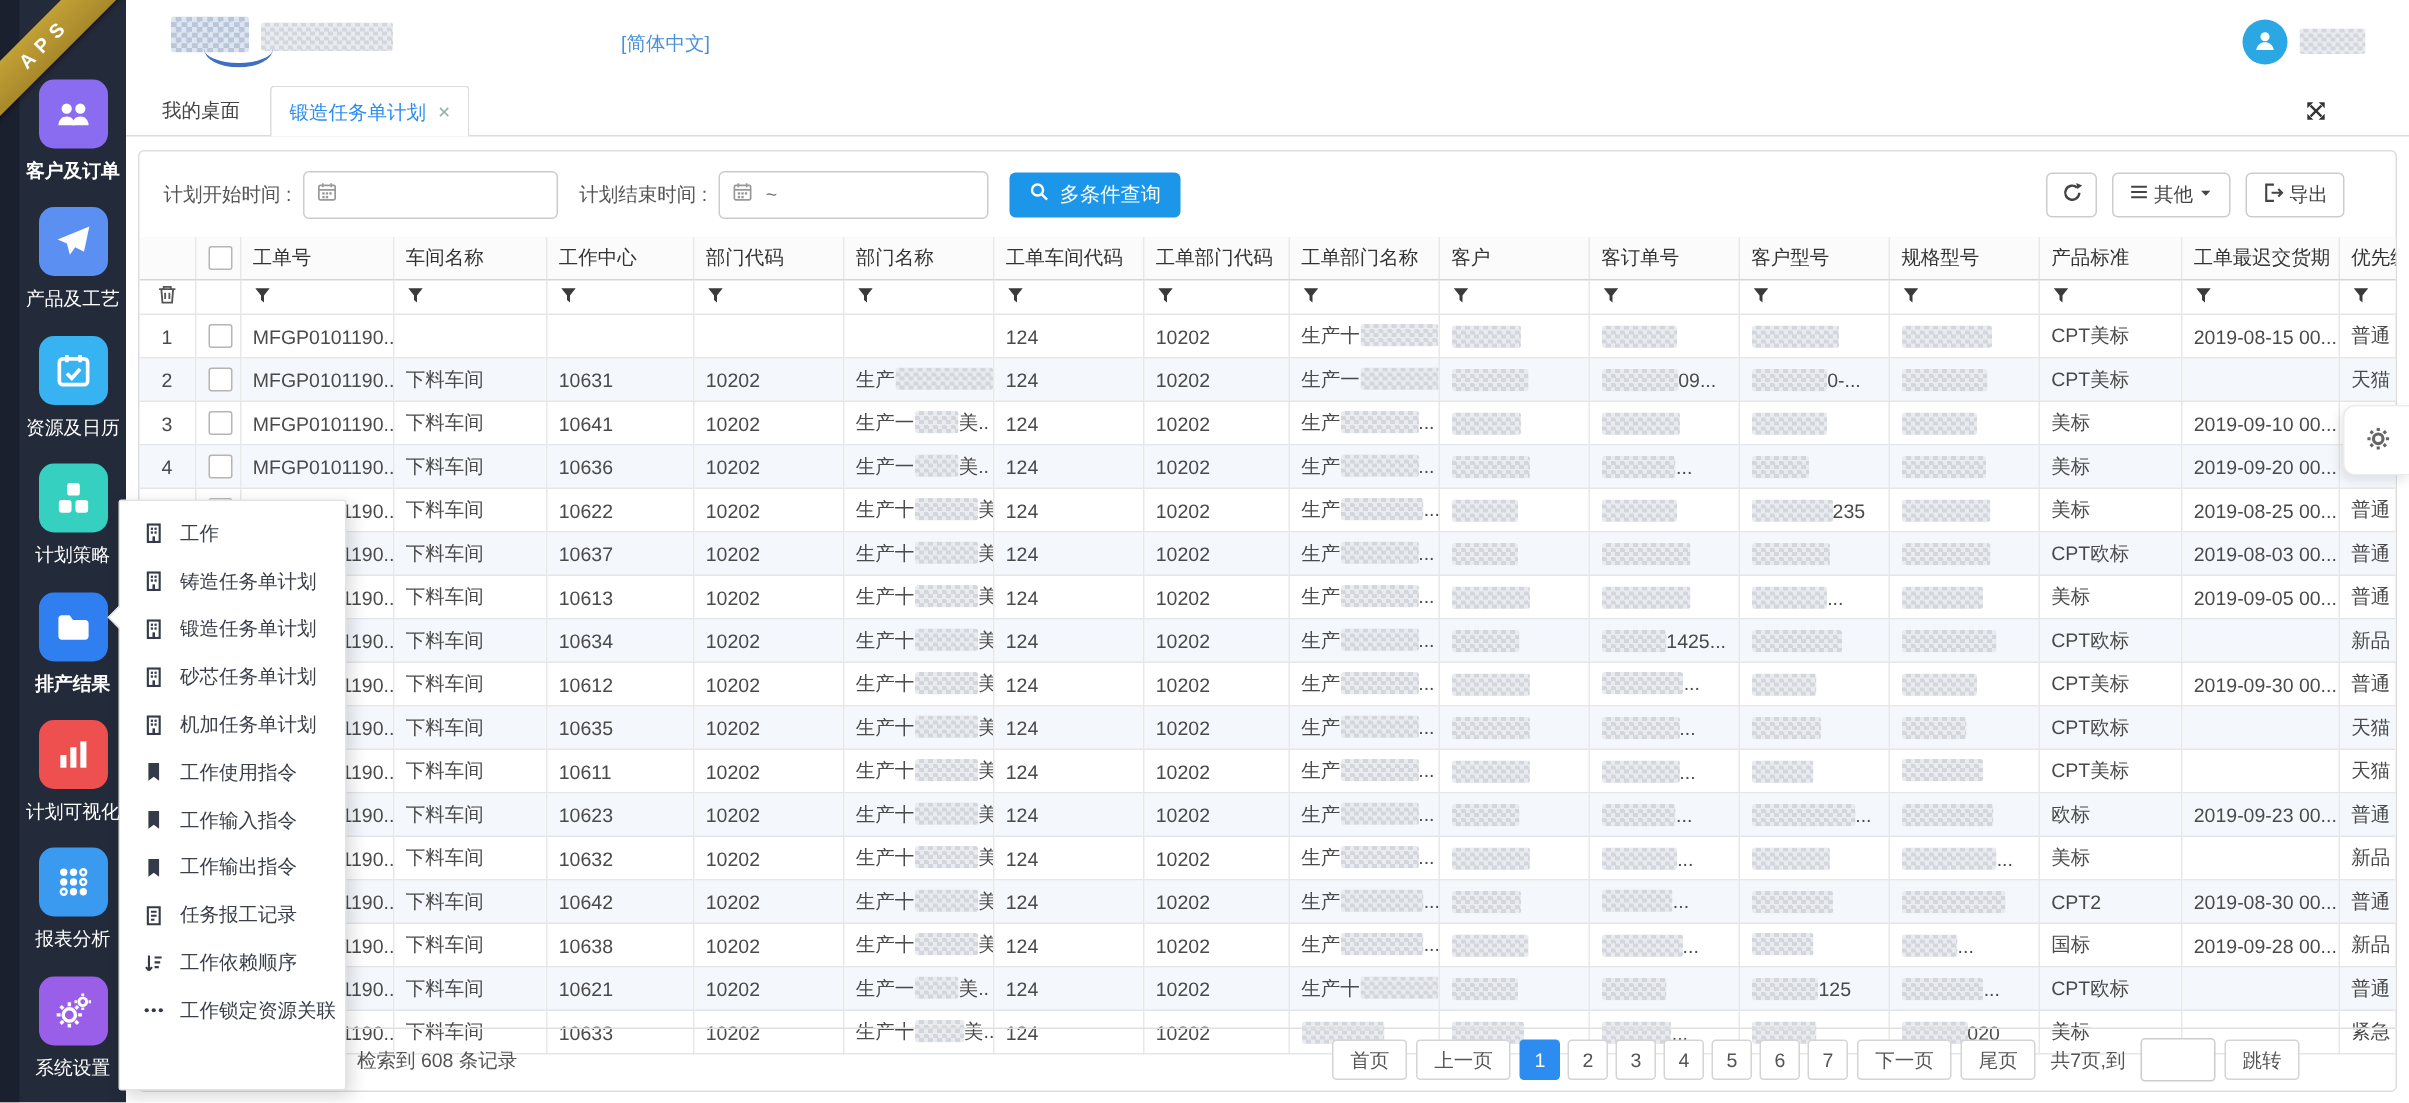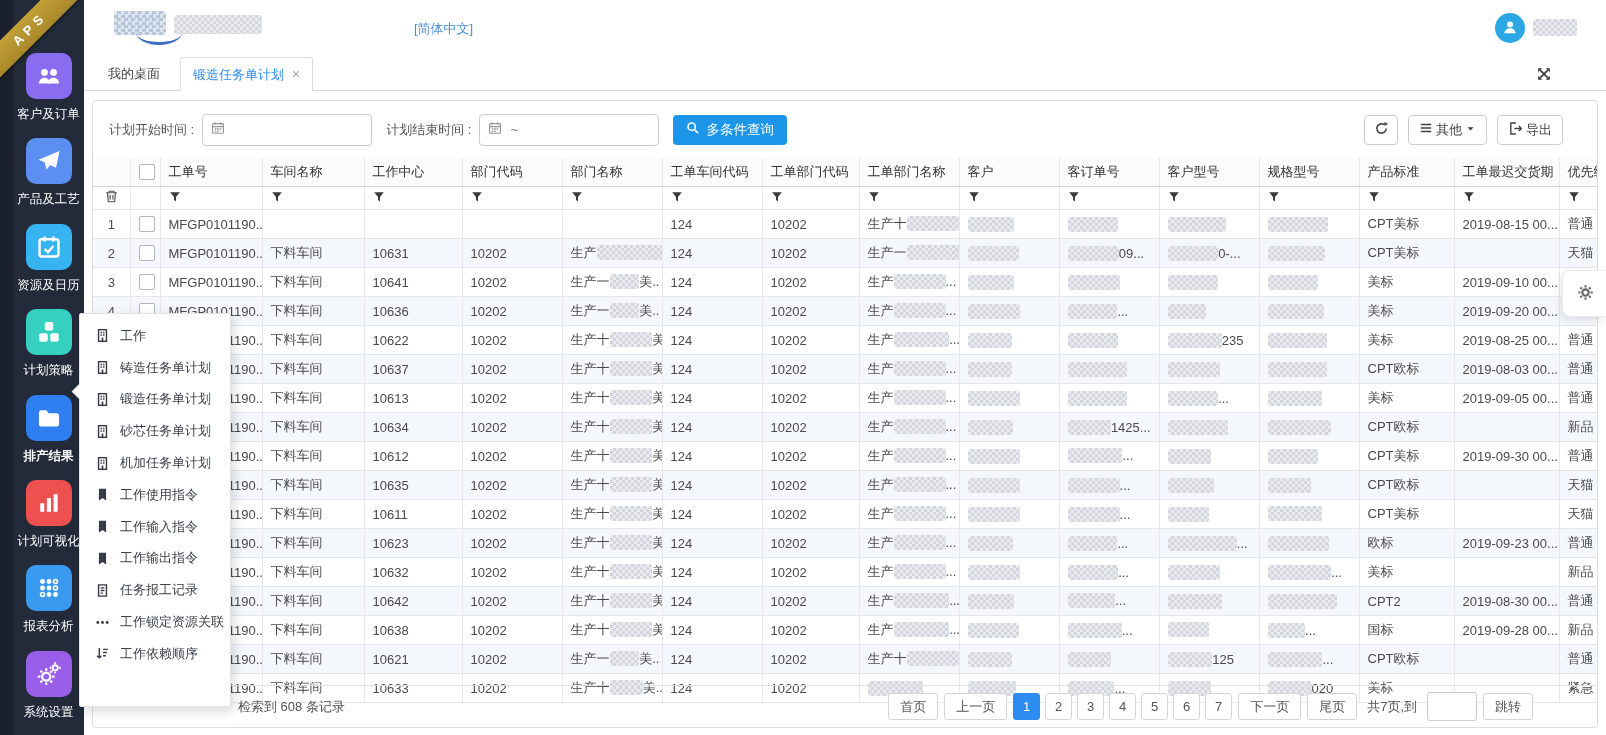--- a/index.html
+++ b/index.html
@@ -60,37 +60,37 @@
   #pfoot{position:absolute;left:0;top:584px;width:100%;height:42px;border-top:1px solid #e0e0e0;display:flex;align-items:center;box-sizing:border-box;padding-right:64px;}
   #records{margin-left:145px;color:#555;}
   #pager{margin-left:auto;display:flex;align-items:center;gap:6px;}
   .pbtn{height:27px;border:1px solid #d4d4d4;border-radius:3px;background:#fff;color:#555;padding:0 11px;
         font-size:13px;cursor:pointer;font-family:inherit;display:flex;align-items:center;justify-content:center;}
   .pnum{width:27px;padding:0;}
   .pnum.on{background:#2d8cf0;border-color:#2d8cf0;color:#fff;}
   #jump-in{width:44px;height:25px;border:1px solid #ccc;border-radius:3px;outline:none;font-family:inherit;}
   #ptotal{color:#555;margin:0 4px;}
   
-  #menu{left:79px;top:313px;width:152px;height:394px;background:#fff;border:1px solid #e3e3e3;border-radius:2px;
+  #menu{left:79px;top:333px;width:152px;height:394px;background:#fff;border:1px solid #e3e3e3;border-radius:2px;
         box-shadow:3px 4px 12px rgba(0,0,0,.15);z-index:50;padding:6px 0;box-sizing:border-box;}
   #menu .arrow{position:absolute;left:-6px;top:72px;width:10px;height:10px;background:#fff;transform:rotate(45deg);
         border-left:1px solid #e3e3e3;border-bottom:1px solid #e3e3e3;}
   .m-item{height:31.8px;display:flex;align-items:center;gap:10px;padding-left:15px;color:#3a3f48;cursor:pointer;white-space:nowrap;}
   
   #gearbox{left:1562px;top:270px;width:44px;height:45px;background:#fff;border:1px solid #ececec;border-right:none;
         border-radius:8px 0 0 8px;box-shadow:-2px 3px 8px rgba(0,0,0,.10);display:flex;align-items:center;justify-content:center;z-index:40;}
 </style>
 </head>
 <body>
 
 <div id="sidebar" class="abs">
   <div class="strip"></div>
   <div id="ribbon">APS</div>
   <div id="sb-items">
-      <div class="sb-item" style="top: 53px;">
+      <div class="sb-item" style="top: 53px; font-weight: bold;">
         <div class="sb-ico" style="background: rgb(138, 108, 240);">
           <svg width="26" height="26" viewBox="0 0 16 16" xmlns="http://www.w3.org/2000/svg">
             <g fill="#fff">
               <circle cx="5.2" cy="5.8" r="2.1"></circle>
               <circle cx="10.8" cy="5.8" r="2.1"></circle>
               <path d="M1.8 12.6c0-2.2 1.5-3.6 3.4-3.6s3.4 1.4 3.4 3.6z"></path>
               <path d="M7.4 12.6c0-2.2 1.5-3.6 3.4-3.6s3.4 1.4 3.4 3.6z"></path>
             </g>
           </svg>
         </div>
@@ -886,39 +886,39 @@
               <path d="M3.8 2h8.4v12H3.8z"></path>
               <path d="M6 5.2h4M6 8h4M6 10.8h2.5"></path>
             </g>
           </svg>
         </span>
         <span>任务报工记录</span>
       </div>
       <div class="m-item">
         <span style="display: inline-flex;">
           <svg width="15" height="15" viewBox="0 0 16 16" xmlns="http://www.w3.org/2000/svg">
+            <g stroke="#343a47" stroke-width="1.5" fill="none">
+              <path d="M4.6 2.2v10.6M4.6 12.8l-2.2-2.4M4.6 12.8l2.2-2.4"></path>
+              <path d="M8.6 3.6h5M8.6 7h4M8.6 10.4h3"></path>
+            </g>
+          </svg>
+        </span>
+        <span>工作依赖顺序</span>
+      </div>
+      <div class="m-item">
+        <span style="display: inline-flex;">
+          <svg width="15" height="15" viewBox="0 0 16 16" xmlns="http://www.w3.org/2000/svg">
             <g fill="#343a47">
               <circle cx="3" cy="8" r="1.5"></circle>
               <circle cx="8" cy="8" r="1.5"></circle>
               <circle cx="13" cy="8" r="1.5"></circle>
             </g>
           </svg>
         </span>
         <span>工作锁定资源关联</span>
-      </div>
-      <div class="m-item">
-        <span style="display: inline-flex;">
-          <svg width="15" height="15" viewBox="0 0 16 16" xmlns="http://www.w3.org/2000/svg">
-            <g stroke="#343a47" stroke-width="1.5" fill="none">
-              <path d="M4.6 2.2v10.6M4.6 12.8l-2.2-2.4M4.6 12.8l2.2-2.4"></path>
-              <path d="M8.6 3.6h5M8.6 7h4M8.6 10.4h3"></path>
-            </g>
-          </svg>
-        </span>
-        <span>工作依赖顺序</span>
       </div>
     </div>
 </div>
 
 <div id="gearbox" class="abs">
   <span id="gear-ico"><svg width="17" height="17" viewBox="0 0 16 16" xmlns="http://www.w3.org/2000/svg">
         <circle cx="8" cy="8" r="3" fill="none" stroke="#666" stroke-width="2"></circle>
         <g stroke="#666" stroke-width="2">
           <path d="M8 1.2v2M8 12.8v2M1.2 8h2M12.8 8h2M3.2 3.2l1.4 1.4M11.4 11.4l1.4 1.4M3.2 12.8l1.4-1.4M11.4 4.6l1.4-1.4"></path>
         </g>

